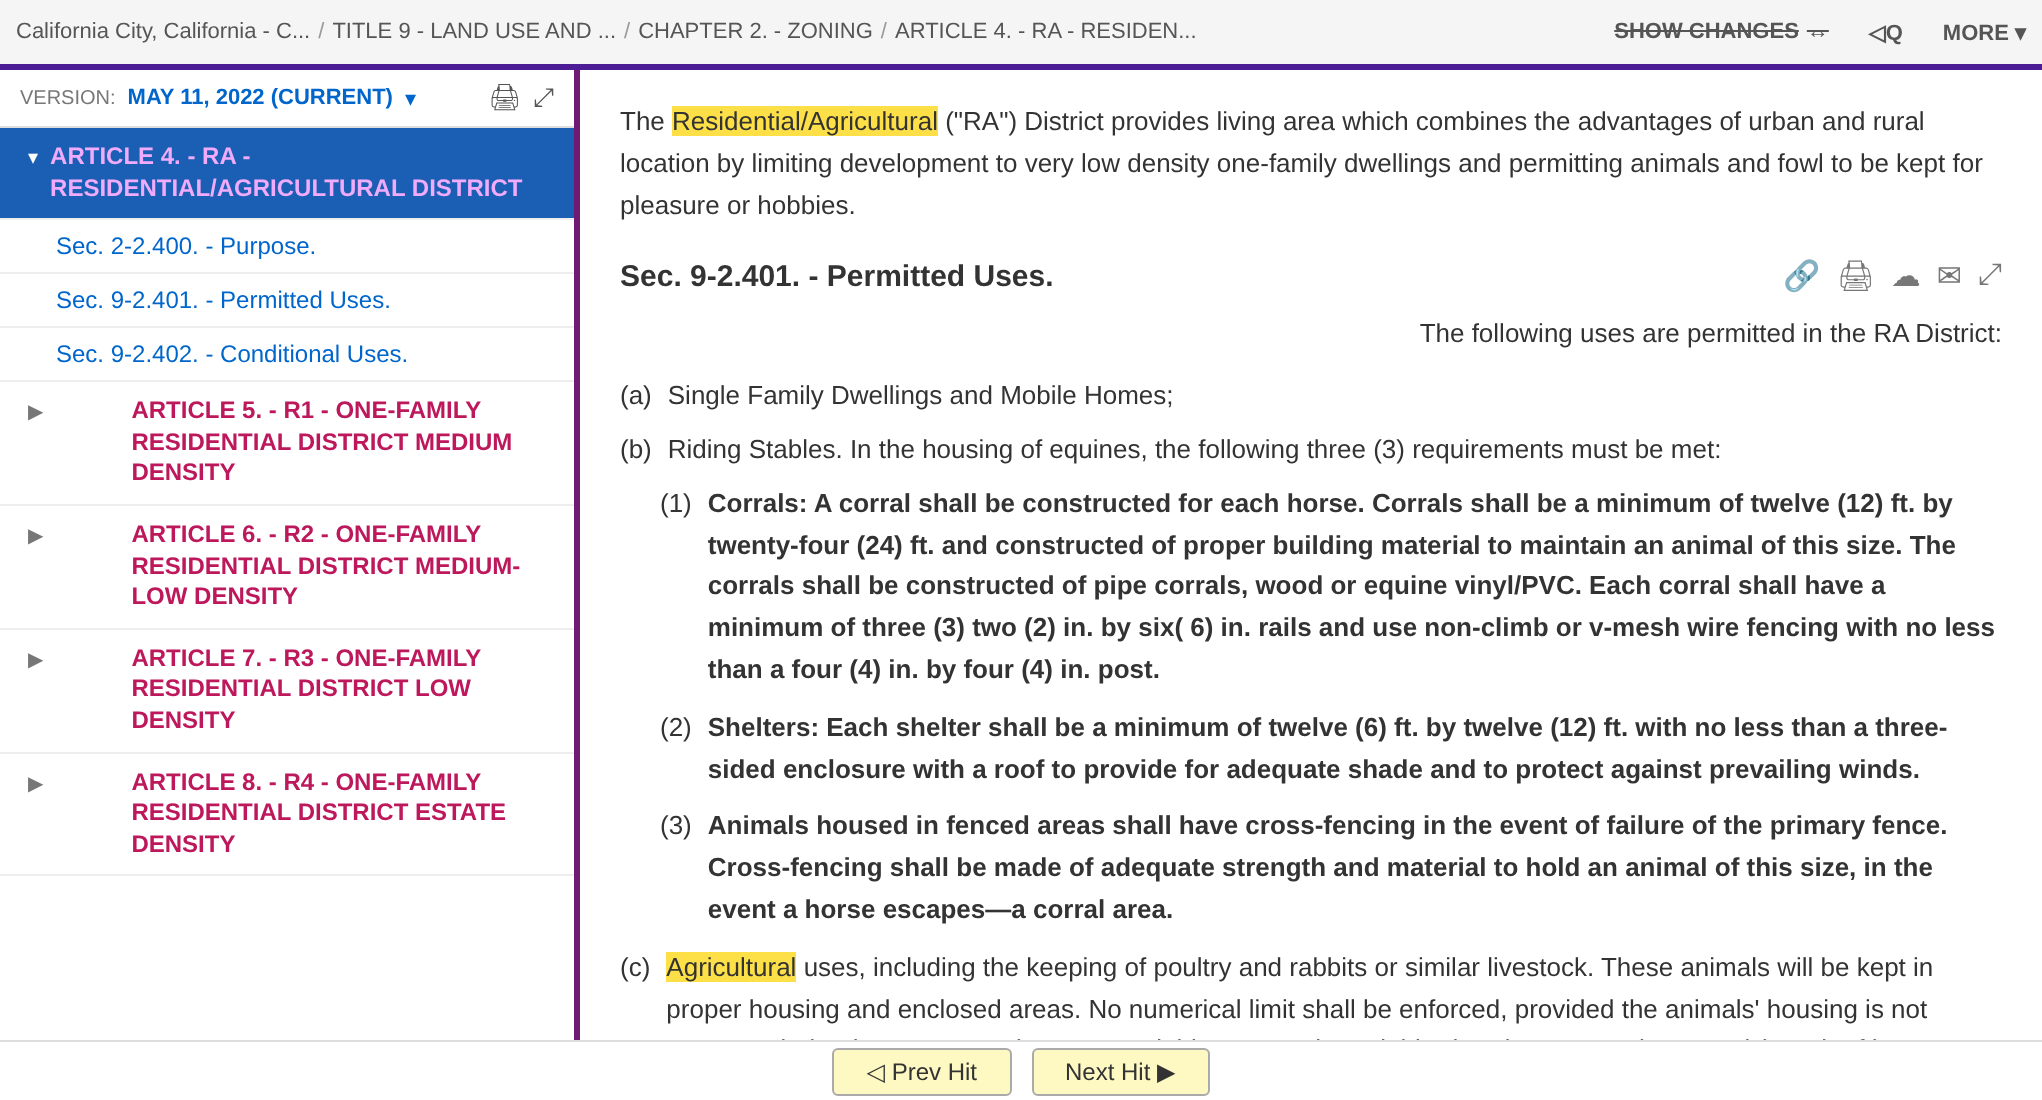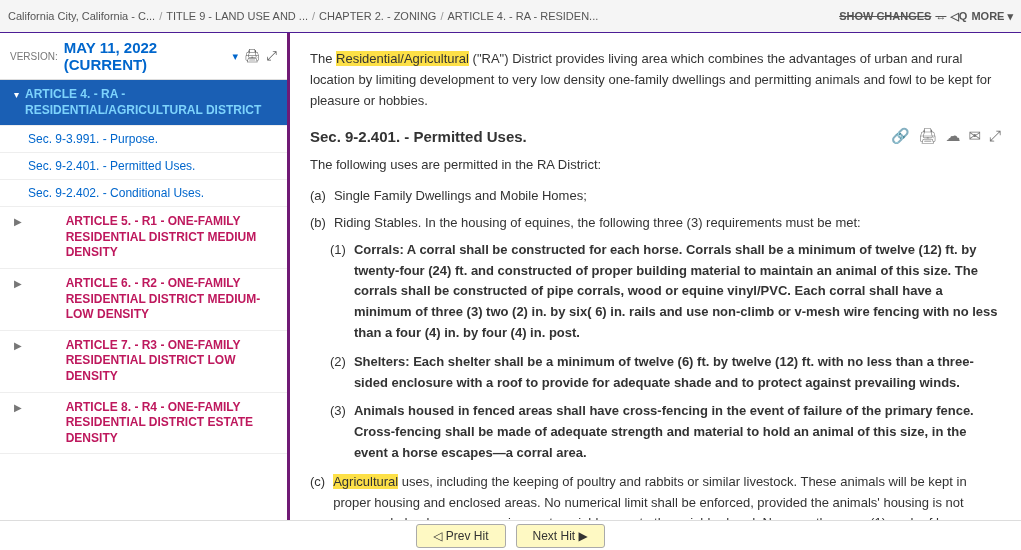--- a/index.html
+++ b/index.html
@@ -3,34 +3,34 @@
   <meta charset="utf-8">
   <style>
     * { margin: 0; padding: 0; box-sizing: border-box; }
     body { font-family: Arial, sans-serif; font-size: 13px; color: #333; background: #fff; width: 1021px; height: 550px; overflow: hidden; }
 
     
     #breadcrumb-bar {
       display: flex;
       align-items: center;
       background: #f5f5f5;
-      border-bottom: 1px solid #4c1d95;
+      border-bottom: 3px solid #4c1d95;
       padding: 16px 8px;
       font-size: 11px;
       color: #555;
       height: 25px;
     }
     #breadcrumb-bar .breadcrumb-item { color: #555; }
     #breadcrumb-bar .breadcrumb-sep { margin: 0 4px; color: #999; }
     #breadcrumb-bar .breadcrumb-item:last-child { color: #333; }
     #breadcrumb-actions {
       margin-left: auto;
       display: flex;
       align-items: center;
-      gap: 4px;
+      gap: 20px;
     }
     #show-changes-btn {
       display: flex;
       align-items: center;
       gap: 4px;
       font-size: 11px;
       color: #555;
       cursor: pointer;
       text-decoration: line-through;
       font-weight: bold;
@@ -61,40 +61,40 @@
     
     #version-bar {
       display: flex;
       align-items: center;
       padding: 6px 10px;
       border-bottom: 1px solid #ddd;
       font-size: 11px;
       gap: 6px;
     }
     #version-label { color: #777; font-weight: normal; text-transform: uppercase; font-size: 10px; }
-    #version-date { color: #0066cc; font-weight: bold; font-size: 15px; }
+    #version-date { color: #0066cc; font-weight: bold; font-size: 11px; }
     #version-tag { color: #0066cc; font-size: 11px; }
     #version-actions { margin-left: auto; display: flex; gap: 6px; }
     .version-icon { color: #555; cursor: pointer; font-size: 13px; }
 
     
     .tree-item {
       padding: 7px 10px 7px 14px;
       cursor: pointer;
       font-size: 12px;
       border-bottom: 1px solid #eee;
       display: flex;
       align-items: flex-start;
       gap: 6px;
     }
     .tree-item.active {
       background: #1a5fb4;
       color: #fff;
     }
-    .tree-item.active .tree-label { color: #7dd3fc; font-weight: bold; }
+    .tree-item.active .tree-label { color: #f0abfc; font-weight: bold; }
     .tree-item .tree-toggle { font-size: 10px; color: #777; flex-shrink: 0; margin-top: 2px; }
     .tree-item.active .tree-toggle { color: #fff; }
     .tree-label { font-size: 12px; font-weight: bold; color: #333; line-height: 1.3; }
     .sub-item {
       padding: 6px 10px 6px 28px;
       font-size: 12px;
       color: #0066cc;
       cursor: pointer;
       border-bottom: 1px solid #eee;
     }
@@ -136,21 +136,21 @@
       font-weight: bold;
       color: #333;
     }
     .section-icons {
       display: flex;
       gap: 8px;
     }
     .section-icon { color: #777; cursor: pointer; font-size: 15px; }
 
     .section-body { font-size: 13px; color: #333; line-height: 1.6; }
-    .section-intro { margin-bottom: 10px; }
+    .section-intro { margin-bottom: 10px; text-align: right; }
 
     .list-item-a, .list-item-b, .list-item-c {
       display: flex;
       gap: 8px;
       margin-bottom: 6px;
     }
     .list-label { font-weight: normal; flex-shrink: 0; }
 
     .sub-list { margin-left: 20px; margin-bottom: 6px; }
     .sub-list-item {
@@ -222,21 +222,21 @@
         <span class="version-icon">🖨</span>
         <span class="version-icon">⤢</span>
       </div>
     </div>
 
     <div class="tree-item active">
       <span class="tree-toggle">▾</span>
       <span class="tree-label">ARTICLE 4. - RA - RESIDENTIAL/AGRICULTURAL DISTRICT</span>
     </div>
 
-    <div class="sub-item">Sec. 9-3.991. - Purpose.</div>
+    <div class="sub-item">Sec. 2-2.400. - Purpose.</div>
     <div class="sub-item">Sec. 9-2.401. - Permitted Uses.</div>
     <div class="sub-item">Sec. 9-2.402. - Conditional Uses.</div>
 
     <div class="collapsed-item">
       <span class="tree-toggle">▶</span>
       <span class="tree-label">ARTICLE 5. - R1 - ONE-FAMILY RESIDENTIAL DISTRICT MEDIUM DENSITY</span>
     </div>
     <div class="collapsed-item">
       <span class="tree-toggle">▶</span>
       <span class="tree-label">ARTICLE 6. - R2 - ONE-FAMILY RESIDENTIAL DISTRICT MEDIUM-LOW DENSITY</span>

